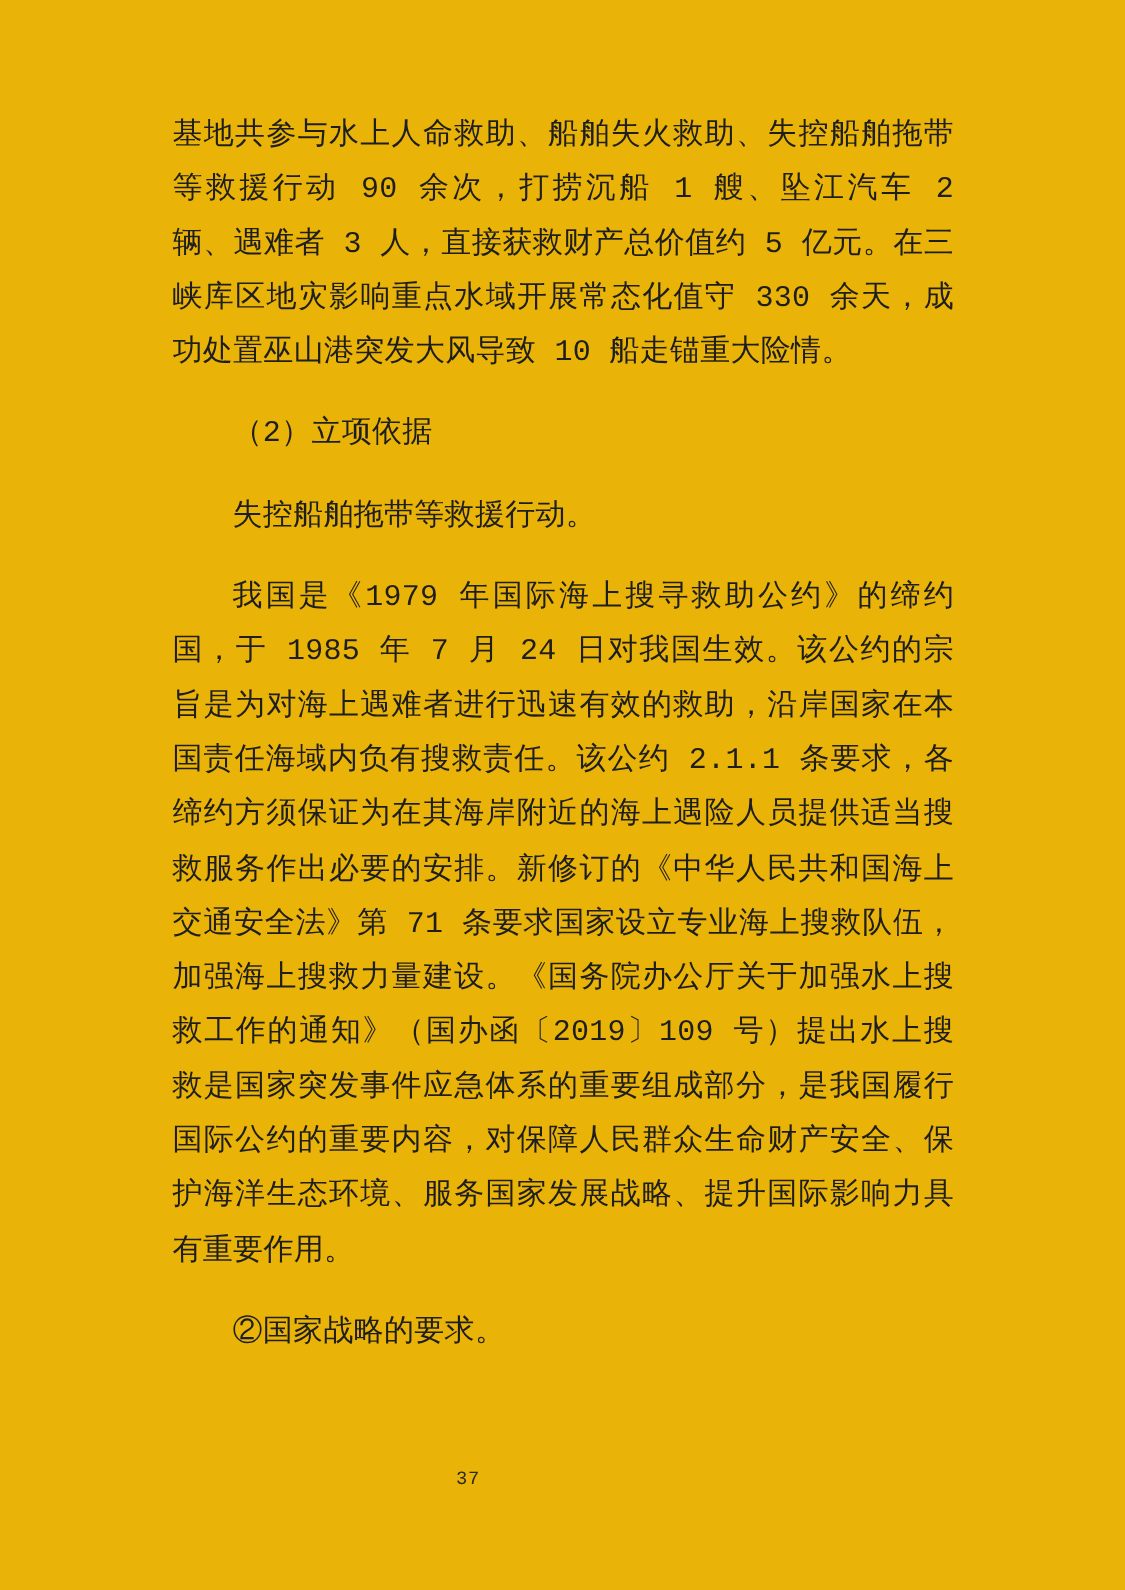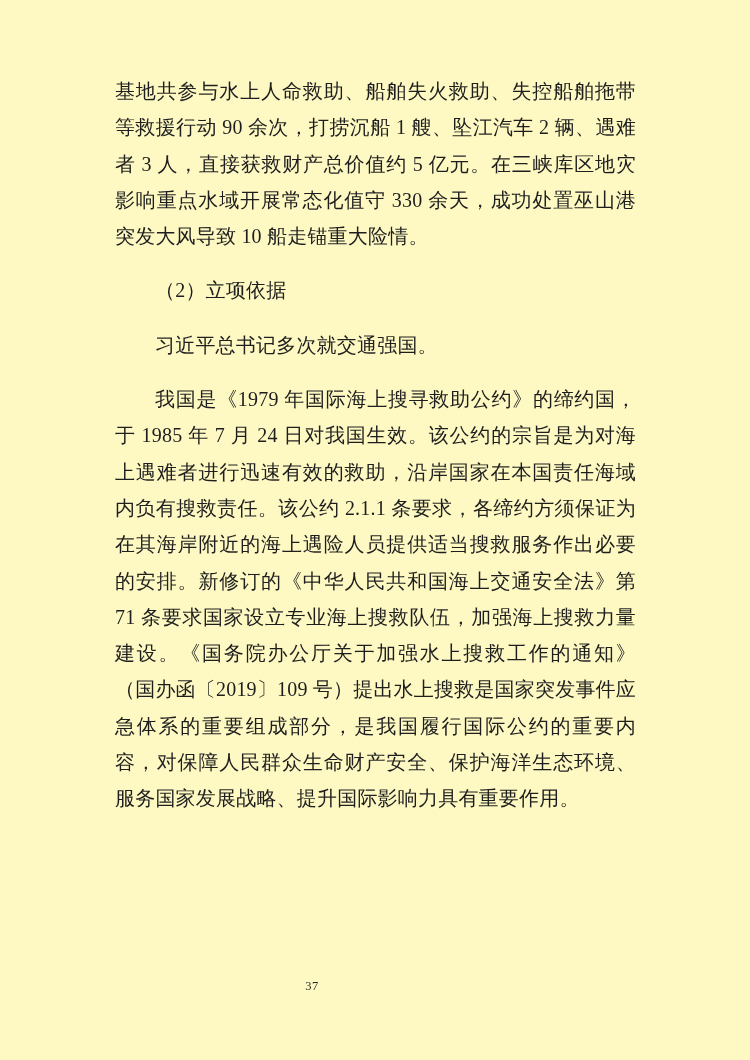--- a/index.html
+++ b/index.html
@@ -4,23 +4,23 @@
 <style>
   html, body {
     margin: 0;
     padding: 0;
     background: #ffffff;
   }
   .page {
     position: relative;
     width: 750px;
     height: 1060px;
-    background: #fef9c3;
+    background: #eab308;
     overflow: hidden;
-    font-family: Liberation Serif, serif;
+    font-family: Liberation Mono, monospace;
     color: #1e1e1e;
   }
   .text-block {
     position: absolute;
     left: 115px;
     top: 73px;
     width: 521px;
     font-size: 20px;
     line-height: 36.3px;
     text-align: justify;
@@ -47,17 +47,18 @@
     letter-spacing: 0.5px;
   }
 </style>
 </head>
 <body>
 
 <div class="page">
   <div class="text-block">
     <p>基地共参与水上人命救助、船舶失火救助、失控船舶拖带等救援行动 90 余次，打捞沉船 1 艘、坠江汽车 2 辆、遇难者 3 人，直接获救财产总价值约 5 亿元。在三峡库区地灾影响重点水域开展常态化值守 330 余天，成功处置巫山港突发大风导致 10 船走锚重大险情。</p>
     <p class="indent">（2）立项依据</p>
-    <p class="indent">习近平总书记多次就交通强国。</p>
+    <p class="indent">失控船舶拖带等救援行动。</p>
     <p class="indent">我国是《1979 年国际海上搜寻救助公约》的缔约国，于 1985 年 7 月 24 日对我国生效。该公约的宗旨是为对海上遇难者进行迅速有效的救助，沿岸国家在本国责任海域内负有搜救责任。该公约 2.1.1 条要求，各缔约方须保证为在其海岸附近的海上遇险人员提供适当搜救服务作出必要的安排。新修订的《中华人民共和国海上交通安全法》第 71 条要求国家设立专业海上搜救队伍，加强海上搜救力量建设。《国务院办公厅关于加强水上搜救工作的通知》（国办函〔2019〕109 号）提出水上搜救是国家突发事件应急体系的重要组成部分，是我国履行国际公约的重要内容，对保障人民群众生命财产安全、保护海洋生态环境、服务国家发展战略、提升国际影响力具有重要作用。</p>
+    <p class="indent">②国家战略的要求。</p>
   </div>
   <div class="footer">37</div>
 </div>
 
 </body></html>

